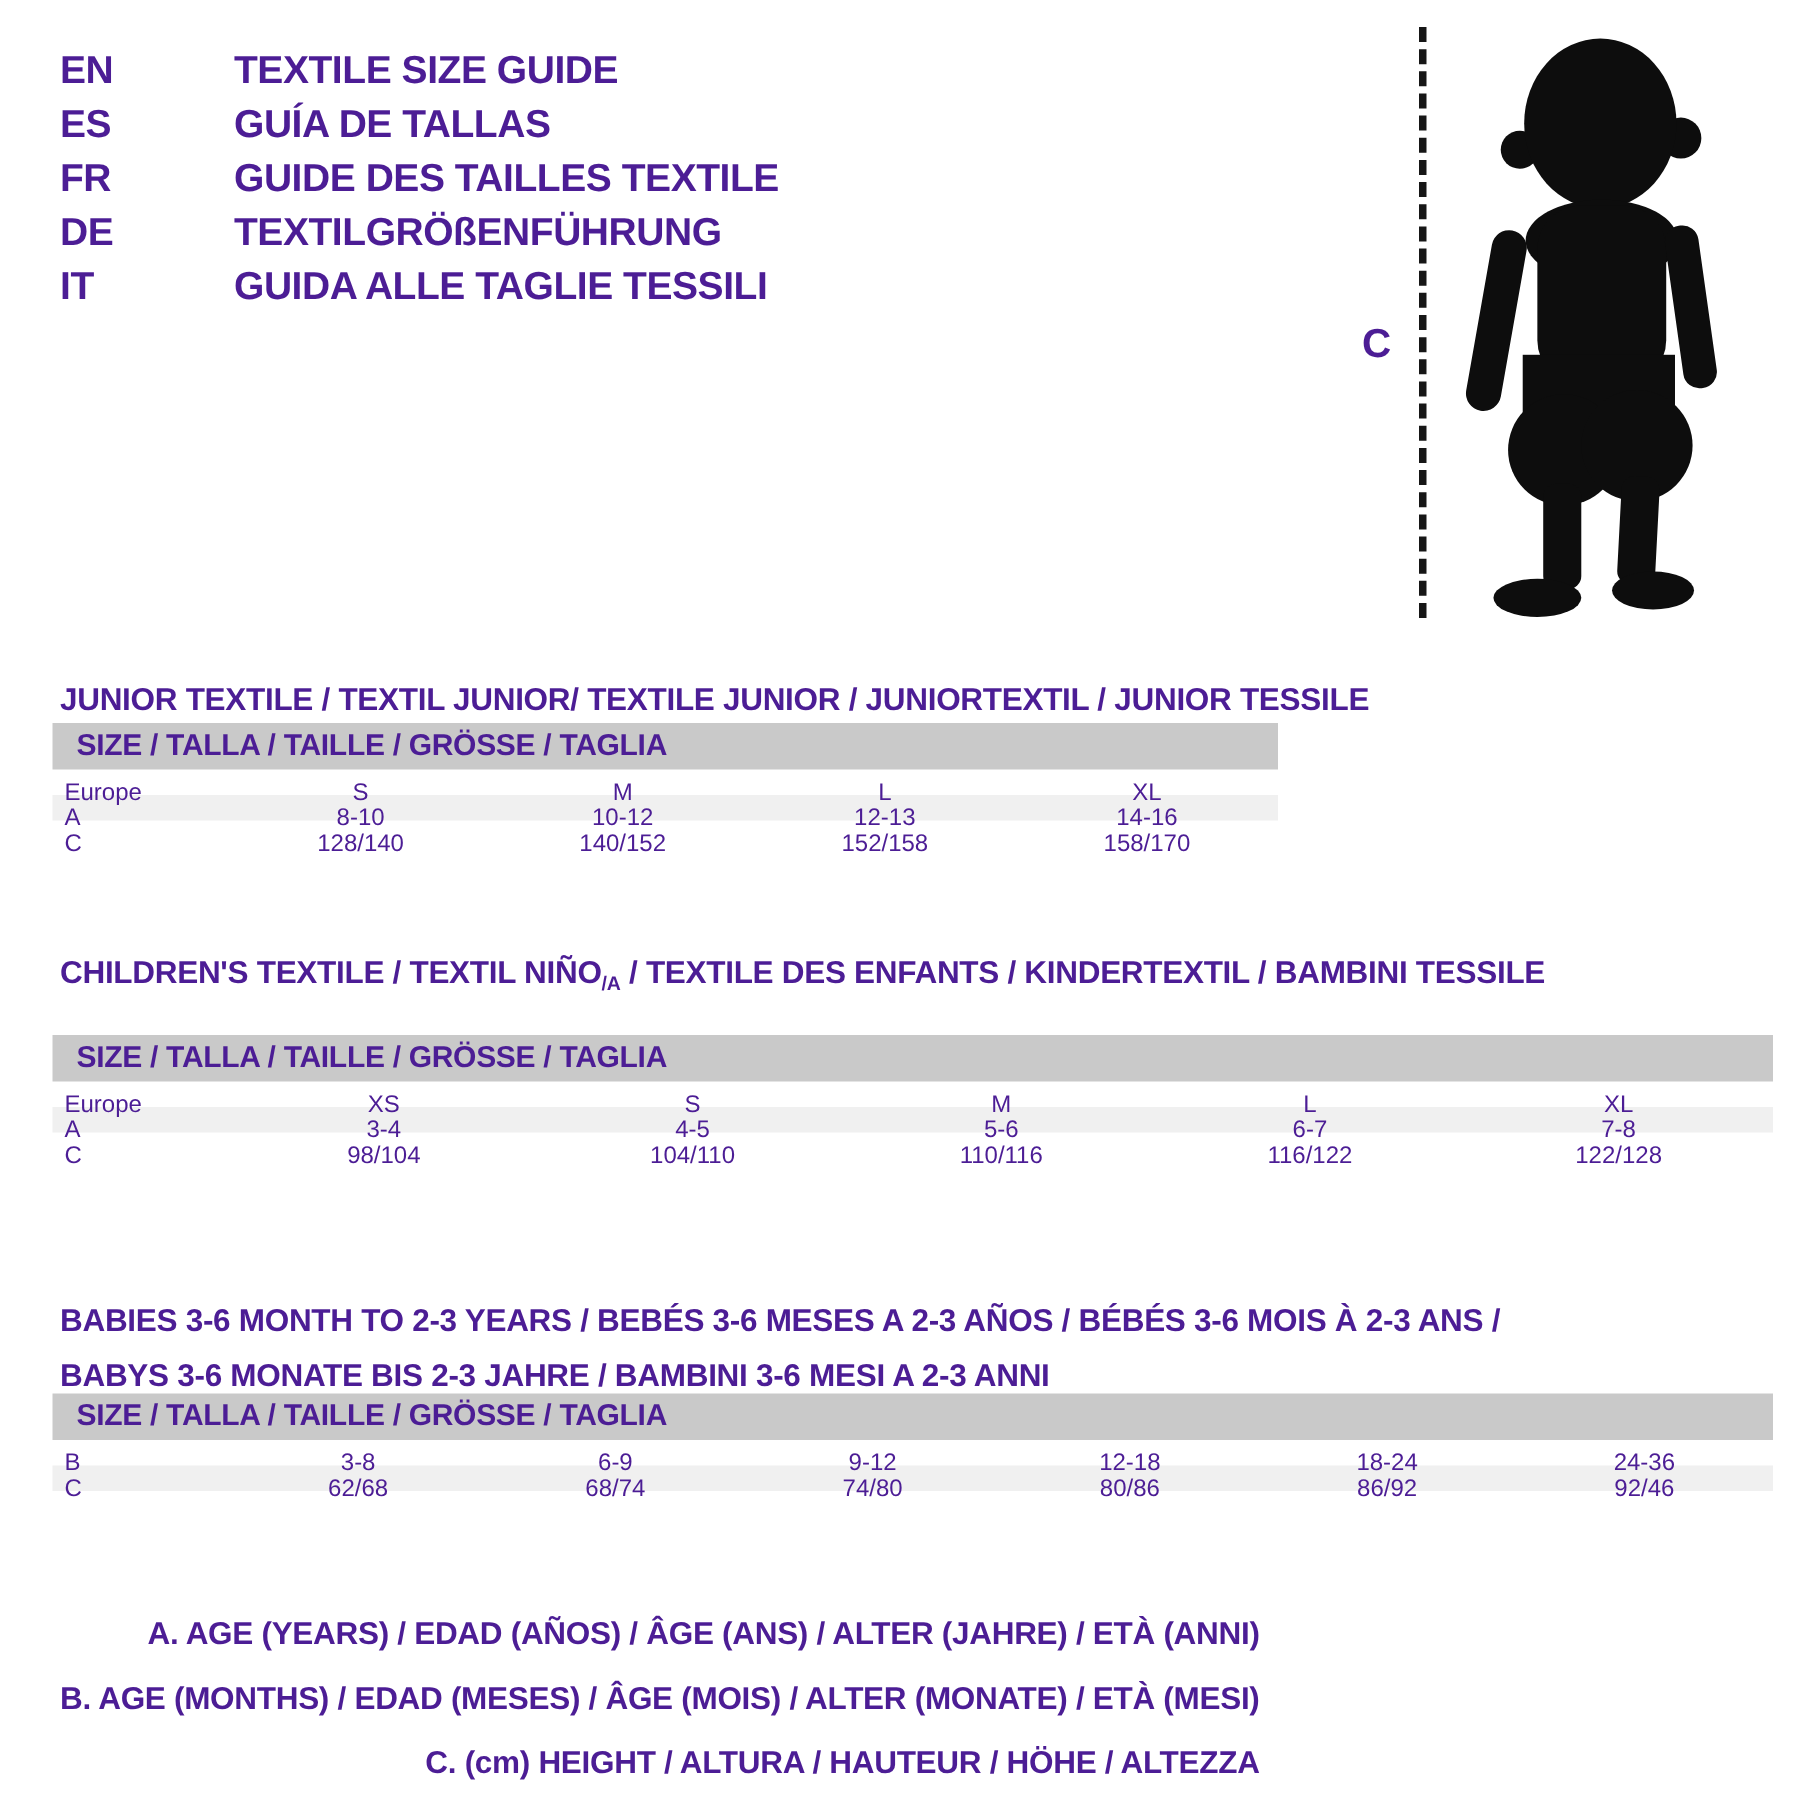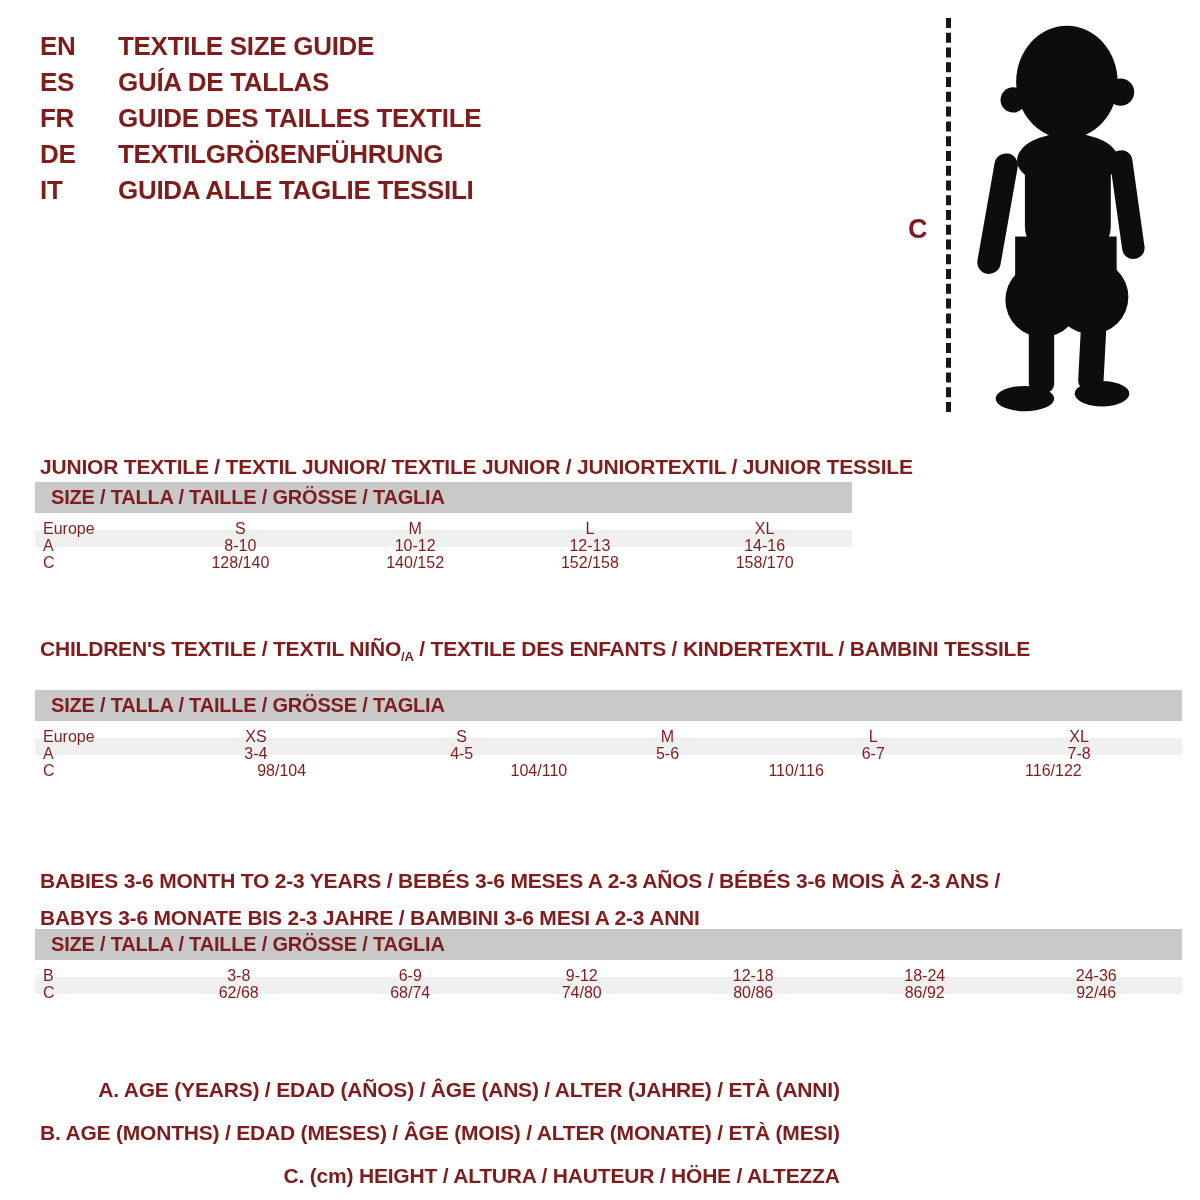--- a/index.html
+++ b/index.html
@@ -2,35 +2,35 @@
 <html><head>
 <meta charset="utf-8">
 <style>
   html, body { margin: 0; padding: 0; background: #ffffff; }
   .page {
     position: relative;
     width: 1200px;
     height: 1200px;
     background: #ffffff;
     font-family: "Liberation Sans", "DejaVu Sans", sans-serif;
-    color: #7f1d1d;
+    color: #4c1d95;
     overflow: hidden;
   }
 
   
   .lang-block {
     position: absolute;
     left: 40px; top: 28px;
     font-size: 26px;
     font-weight: bold;
     letter-spacing: -0.3px;
   }
   .lang-row { display: flex; height: 36px; line-height: 36px; }
   .lang-code { width: 78px; }
-  .lang-label { white-space: nowrap; }
+  .lang-label { white-space: nowrap; margin-left: 38px; }
 
   
   .figure-block { position: absolute; left: 898px; top: 8px; width: 290px; height: 418px; }
   .height-marker-label {
     position: absolute; left: 10px; top: 206px;
     font-size: 27px; font-weight: bold;
   }
   .dashed-line {
     position: absolute; left: 48px; top: 10px;
     height: 394px; width: 0;
@@ -182,20 +182,21 @@
           <div class="tcell">5-6</div>
           <div class="tcell">6-7</div>
           <div class="tcell">7-8</div>
         </div>
         <div class="trow">
           <div class="tlabel">C</div>
           <div class="tcell">98/104</div>
           <div class="tcell">104/110</div>
           <div class="tcell">110/116</div>
           <div class="tcell">116/122</div>
+          <div class="tcell">122/128</div>
         </div>
       </div>
   </div>
 
   <h2 class="section-title title-babies-1">BABIES 3-6 MONTH TO 2-3 YEARS / BEBÉS 3-6 MESES A 2-3 AÑOS / BÉBÉS 3-6 MOIS À 2-3 ANS /</h2>
   <h2 class="section-title title-babies-2">BABYS 3-6 MONATE BIS 2-3 JAHRE / BAMBINI 3-6 MESI A 2-3 ANNI</h2>
   <div class="size-table table-babies">
     <div class="size-head">SIZE / TALLA / TAILLE / GRÖSSE / TAGLIA</div>
     <div>
         <div class="trow">

